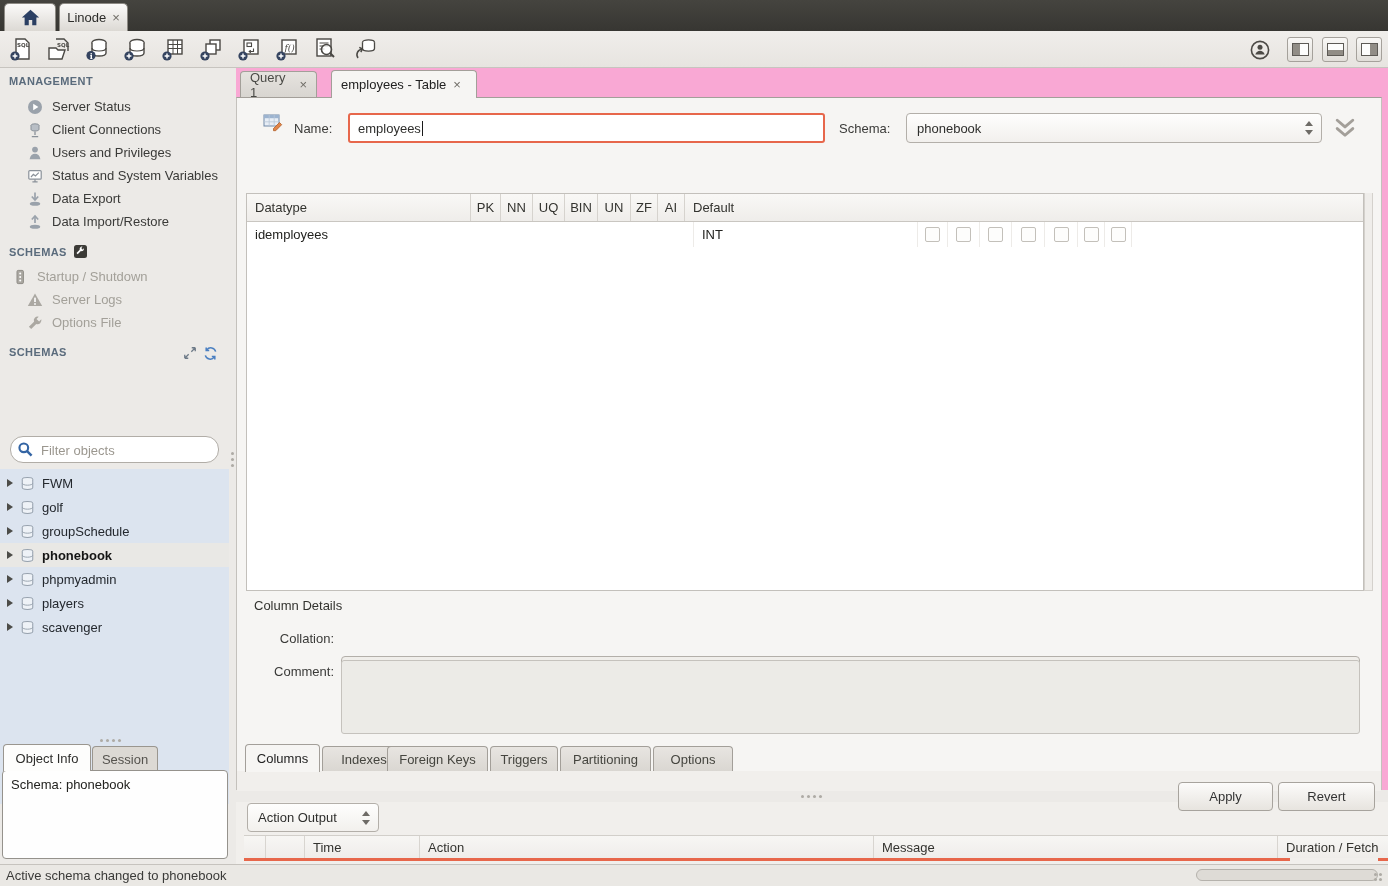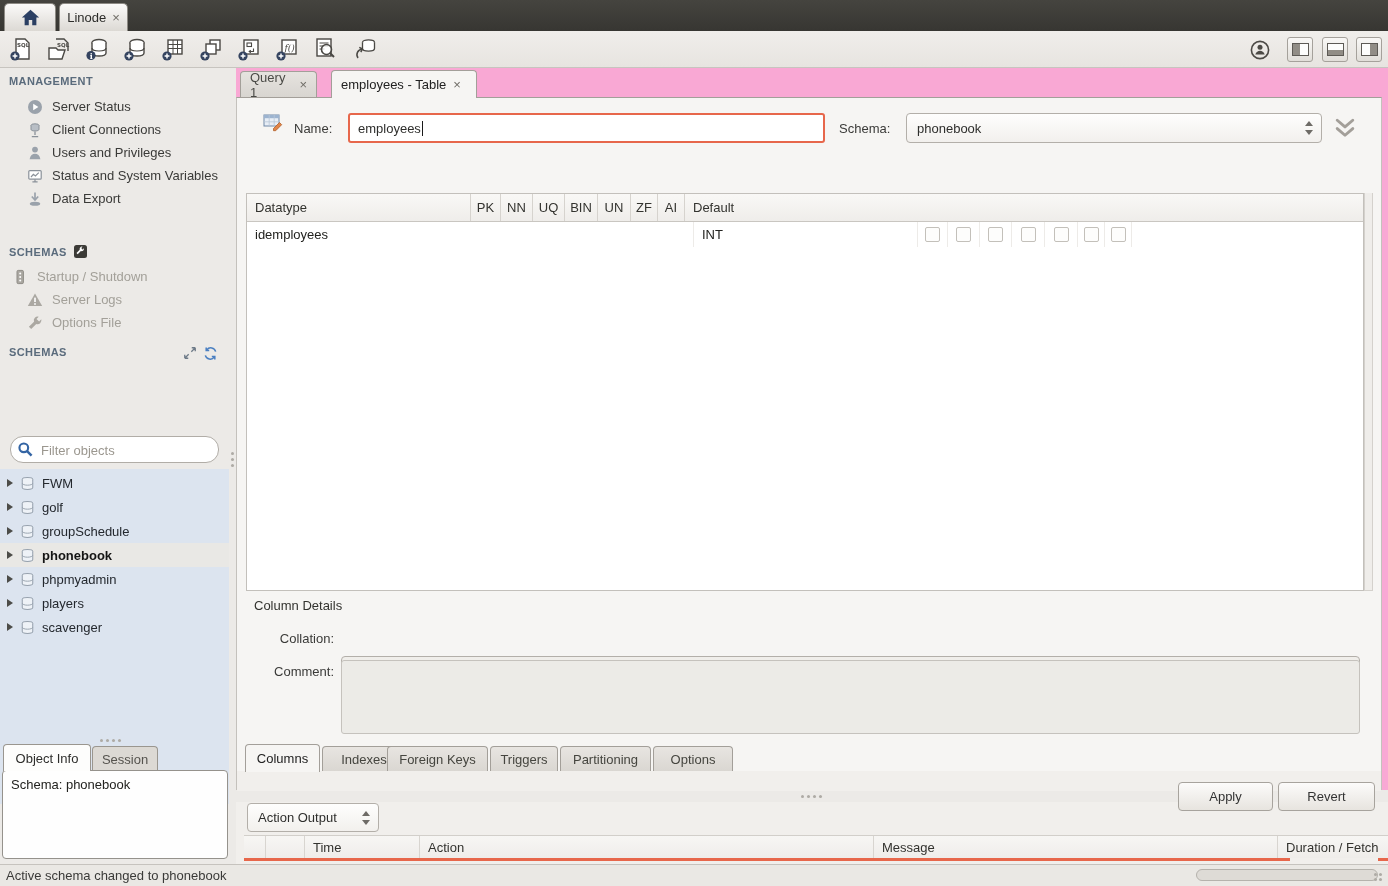--- a/index.html
+++ b/index.html
@@ -243,20 +243,30 @@
     <div class="side-item" style="top:119px;">
       <span>
           <svg width="16" height="16" viewBox="0 0 16 16">
             <path d="M8 1.5v6.5" stroke="#9aa2ab" stroke-width="1.7" fill="none"></path>
             <path d="M4.8 5.5L8 9l3.2-3.5" fill="none" stroke="#9aa2ab" stroke-width="1.7"></path>
             <ellipse cx="8" cy="12.8" rx="5.2" ry="2" fill="#9aa2ab"></ellipse>
           </svg>
         </span>
       <span class="txt">Data Export</span>
     </div>
+    <div class="side-item" style="top:142px;">
+      <span>
+          <svg width="16" height="16" viewBox="0 0 16 16">
+            <path d="M8 9V2.5" stroke="#9aa2ab" stroke-width="1.7" fill="none"></path>
+            <path d="M4.8 5.5L8 2l3.2 3.5" fill="none" stroke="#9aa2ab" stroke-width="1.7"></path>
+            <ellipse cx="8" cy="12.8" rx="5.2" ry="2" fill="#9aa2ab"></ellipse>
+          </svg>
+        </span>
+      <span class="txt">Data Import/Restore</span>
+    </div>
 
     <div class="abs" style="left:9px;top:177px;display:flex;align-items:center;gap:7px;">
       <span class="sechead">SCHEMAS</span>
       <span>
           <svg width="13" height="13" viewBox="0 0 13 13">
             <rect width="13" height="13" rx="2.5" fill="#3c3b37"></rect>
             <path d="M10 3.1a2.4 2.4 0 0 1-3.1 2.9L3.7 9.2 2.5 8l3.2-3.2A2.4 2.4 0 0 1 8.6 1.7L7.2 3.1l1.7 1.7z" fill="#fff"></path>
           </svg>
         </span>
     </div>

